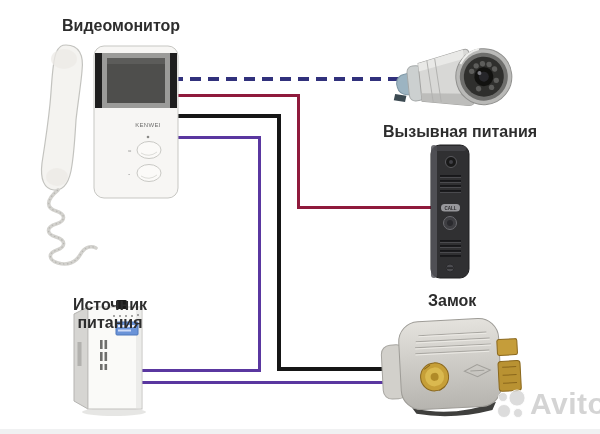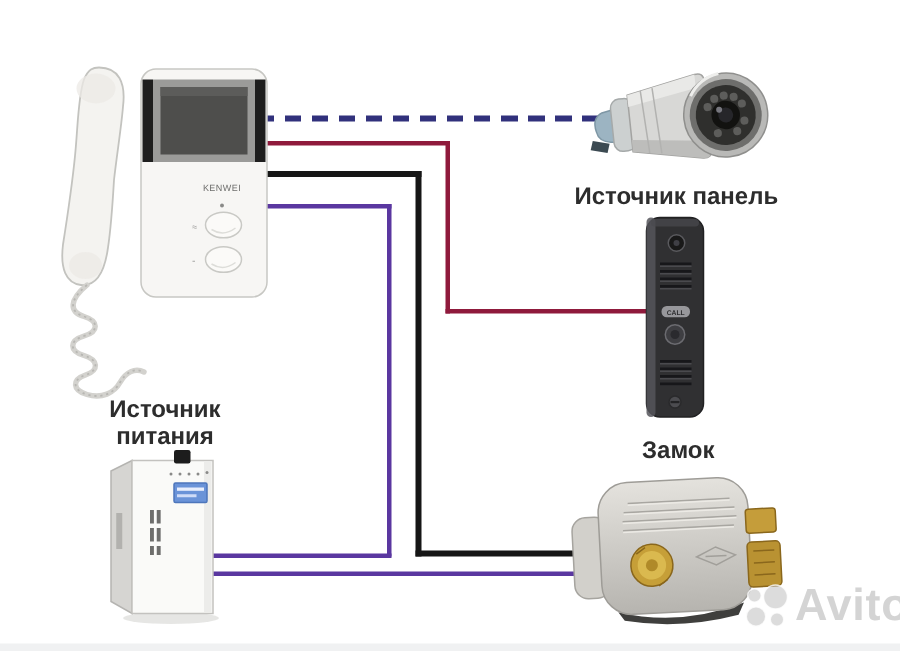--- a/index.html
+++ b/index.html
@@ -1,19 +1,19 @@
 <!DOCTYPE html>
 <html><head>
 <meta charset="utf-8">
 <style>
   html,body{margin:0;padding:0;background:#fff;}
   .stage{position:relative;width:600px;height:434px;background:#ffffff;overflow:hidden;
          font-family:"Liberation Sans",sans-serif;}
   .lbl{position:absolute;font-weight:700;font-size:16px;line-height:1.15;color:#2d2d2d;z-index:4;white-space:nowrap;}
-  .lbl.wrap{white-space:normal;text-align:center;}
+  .lbl.wrap{white-space:normal;text-align:center;margin-top:31px;}
   .wire{position:absolute;z-index:1;}
   .w-dash{left:172px;top:77px;width:228px;height:4px;
     background:repeating-linear-gradient(90deg,#31317c 0,#31317c 11px,transparent 11px,transparent 18px);}
   .w-red-h1{left:174px;top:94px;width:126px;height:3px;background:#8f1a3c;}
   .w-red-v {left:297px;top:94px;width:3px;height:115px;background:#8f1a3c;}
   .w-red-h2{left:297px;top:206px;width:136px;height:3px;background:#8f1a3c;}
   .w-blk-h1{left:174px;top:114px;width:107px;height:4px;background:#161616;}
   .w-blk-v {left:277px;top:114px;width:4px;height:257px;background:#161616;}
   .w-blk-h2{left:277px;top:367px;width:110px;height:4px;background:#161616;}
   .w-pur-h1{left:174px;top:136px;width:87px;height:3px;background:#5a37a0;}
@@ -30,21 +30,22 @@
     color:rgba(176,176,176,.55);text-shadow:0 1px 1px rgba(255,255,255,.9);}
   .watermark .wm-text{font-weight:700;font-size:30px;letter-spacing:.5px;margin-left:2px;}
   .bottom-strip{position:absolute;left:0;top:429px;width:600px;height:5px;background:#f0f1f2;z-index:0;}
   svg text{font-family:"Liberation Sans",sans-serif;}
 </style>
 </head>
 <body>
 
 <div class="stage">
 
-  <div class="lbl" style="left:383px;top:123px;">Источник панель</div>
+  <div class="lbl" style="left:62px;top:17px;">Видеомонитор</div>
+  <div class="lbl" style="left:383px;top:123px;">Вызывная питания</div>
   <div class="lbl wrap" style="left:57px;top:265px;width:106px;">Источник питания</div>
   <div class="lbl" style="left:428px;top:292px;">Замок</div>
 
   <div class="wire w-dash"></div>
   <div class="wire w-red-h1"></div>
   <div class="wire w-red-v"></div>
   <div class="wire w-red-h2"></div>
   <div class="wire w-blk-h1"></div>
   <div class="wire w-blk-v"></div>
   <div class="wire w-blk-h2"></div>

